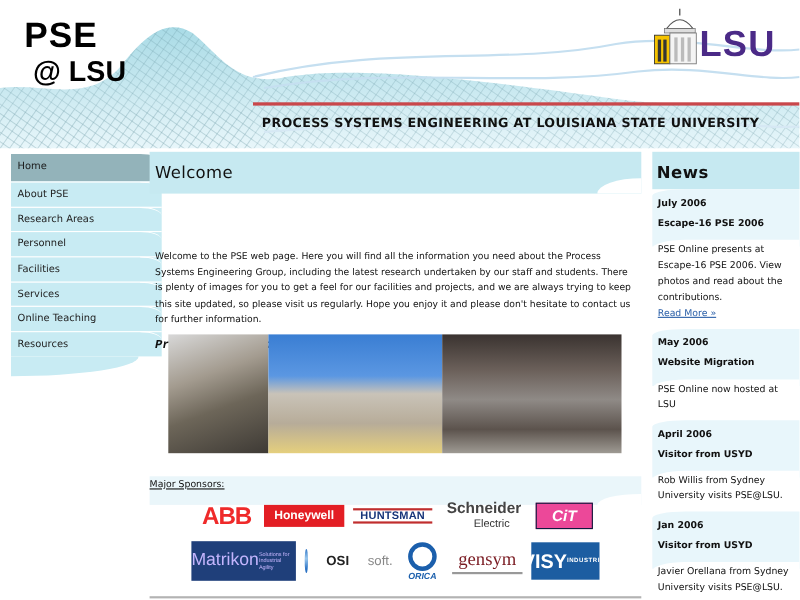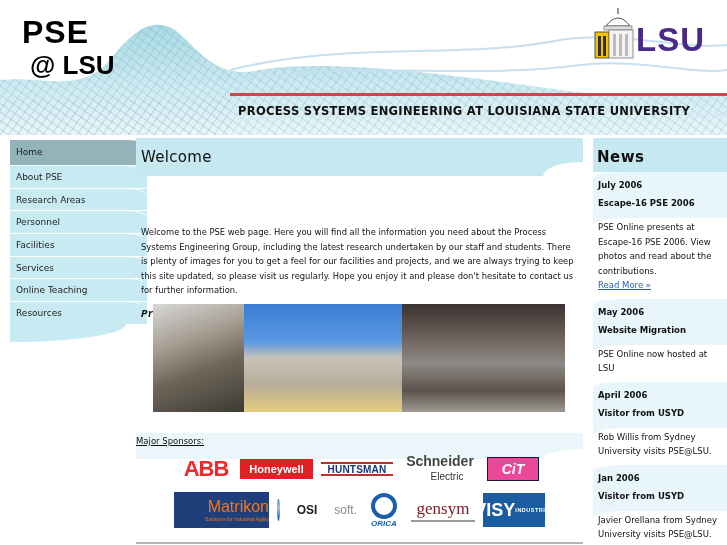--- a/index.html
+++ b/index.html
@@ -45,21 +45,21 @@
   .logos-row { position: absolute; left: 0; width: 447px; display: flex; justify-content: center; align-items: center; gap: 8px; }
   .logos-row.r1 { top: 312px; height: 38px; }
   .logos-row.r2 { top: 352px; height: 40px; }
   .logo { display: flex; align-items: center; justify-content: center; font-family: "Liberation Sans", sans-serif; font-weight: bold; }
   .logo-abb { width: 52px; height: 22px; color: #ef2a2a; font-size: 22px; letter-spacing: -1px; }
   .logo-honeywell { width: 73px; height: 20px; background: #e31e24; color: #fff; font-size: 11px; }
   .logo-huntsman { width: 72px; height: 14px; color: #17357a; font-size: 10px; border-top: 2px solid #c02e2e; border-bottom: 2px solid #c02e2e; letter-spacing: 0.2px; }
   .logo-schneider { width: 78px; height: 34px; flex-direction: column; color: #444; font-size: 14px; line-height: 15px; }
   .logo-schneider .se2 { font-size: 10px; font-weight: normal; color: #333; padding-left: 14px; }
   .logo-cit { width: 52px; height: 24px; background: #ec4899; color: #fff; font-style: italic; font-size: 14px; border: 1px solid #0d1a3c; }
-  .logo-matrikon { width: 95px; height: 36px; background: #1f3f7a; color: #f97316; font-size: 16px; font-weight: normal; flex-direction: column; line-height: 18px; align-items: flex-end; }
+  .logo-matrikon { width: 95px; height: 36px; background: #1f3f7a; color: #c4b5fd; font-size: 16px; font-weight: normal; flex-direction: row; line-height: 18px; }
   .logo-matrikon .sub { font-size: 5px; line-height: 6px; }
   .logo-osisoft { width: 80px; height: 28px; color: #222; font-size: 12px; gap: 17px; }
   .logo-osisoft .circ { width: 22px; height: 22px; border-radius: 50%; background: radial-gradient(circle at 40% 40%, #9cc9ef 0%, #2b72c4 70%); }
   .logo-osisoft .soft { font-weight: normal; color: #888; }
   .logo-orica { width: 38px; height: 40px; flex-direction: column; color: #1b5fac; font-size: 8px; font-style: italic; }
   .logo-orica .mark { width: 26px; height: 26px; border-radius: 50%; border: 4px solid #1b5fac; }
   .logo-gensym { width: 64px; height: 24px; color: #7a1b22; font-family: "Liberation Serif", serif; font-size: 17px; font-weight: normal; border-bottom: 2px solid #999; }
   .logo-visy { width: 62px; height: 34px; background: #1c5da1; color: #fff; font-size: 18px; line-height: 20px; }
   .logo-visy .sub { font-size: 5.5px; line-height: 7px; letter-spacing: 0.5px; }
   .footer-rule { position: absolute; left: 0; top: 404px; width: 447px; height: 2px; background: #b3b3b3; }

